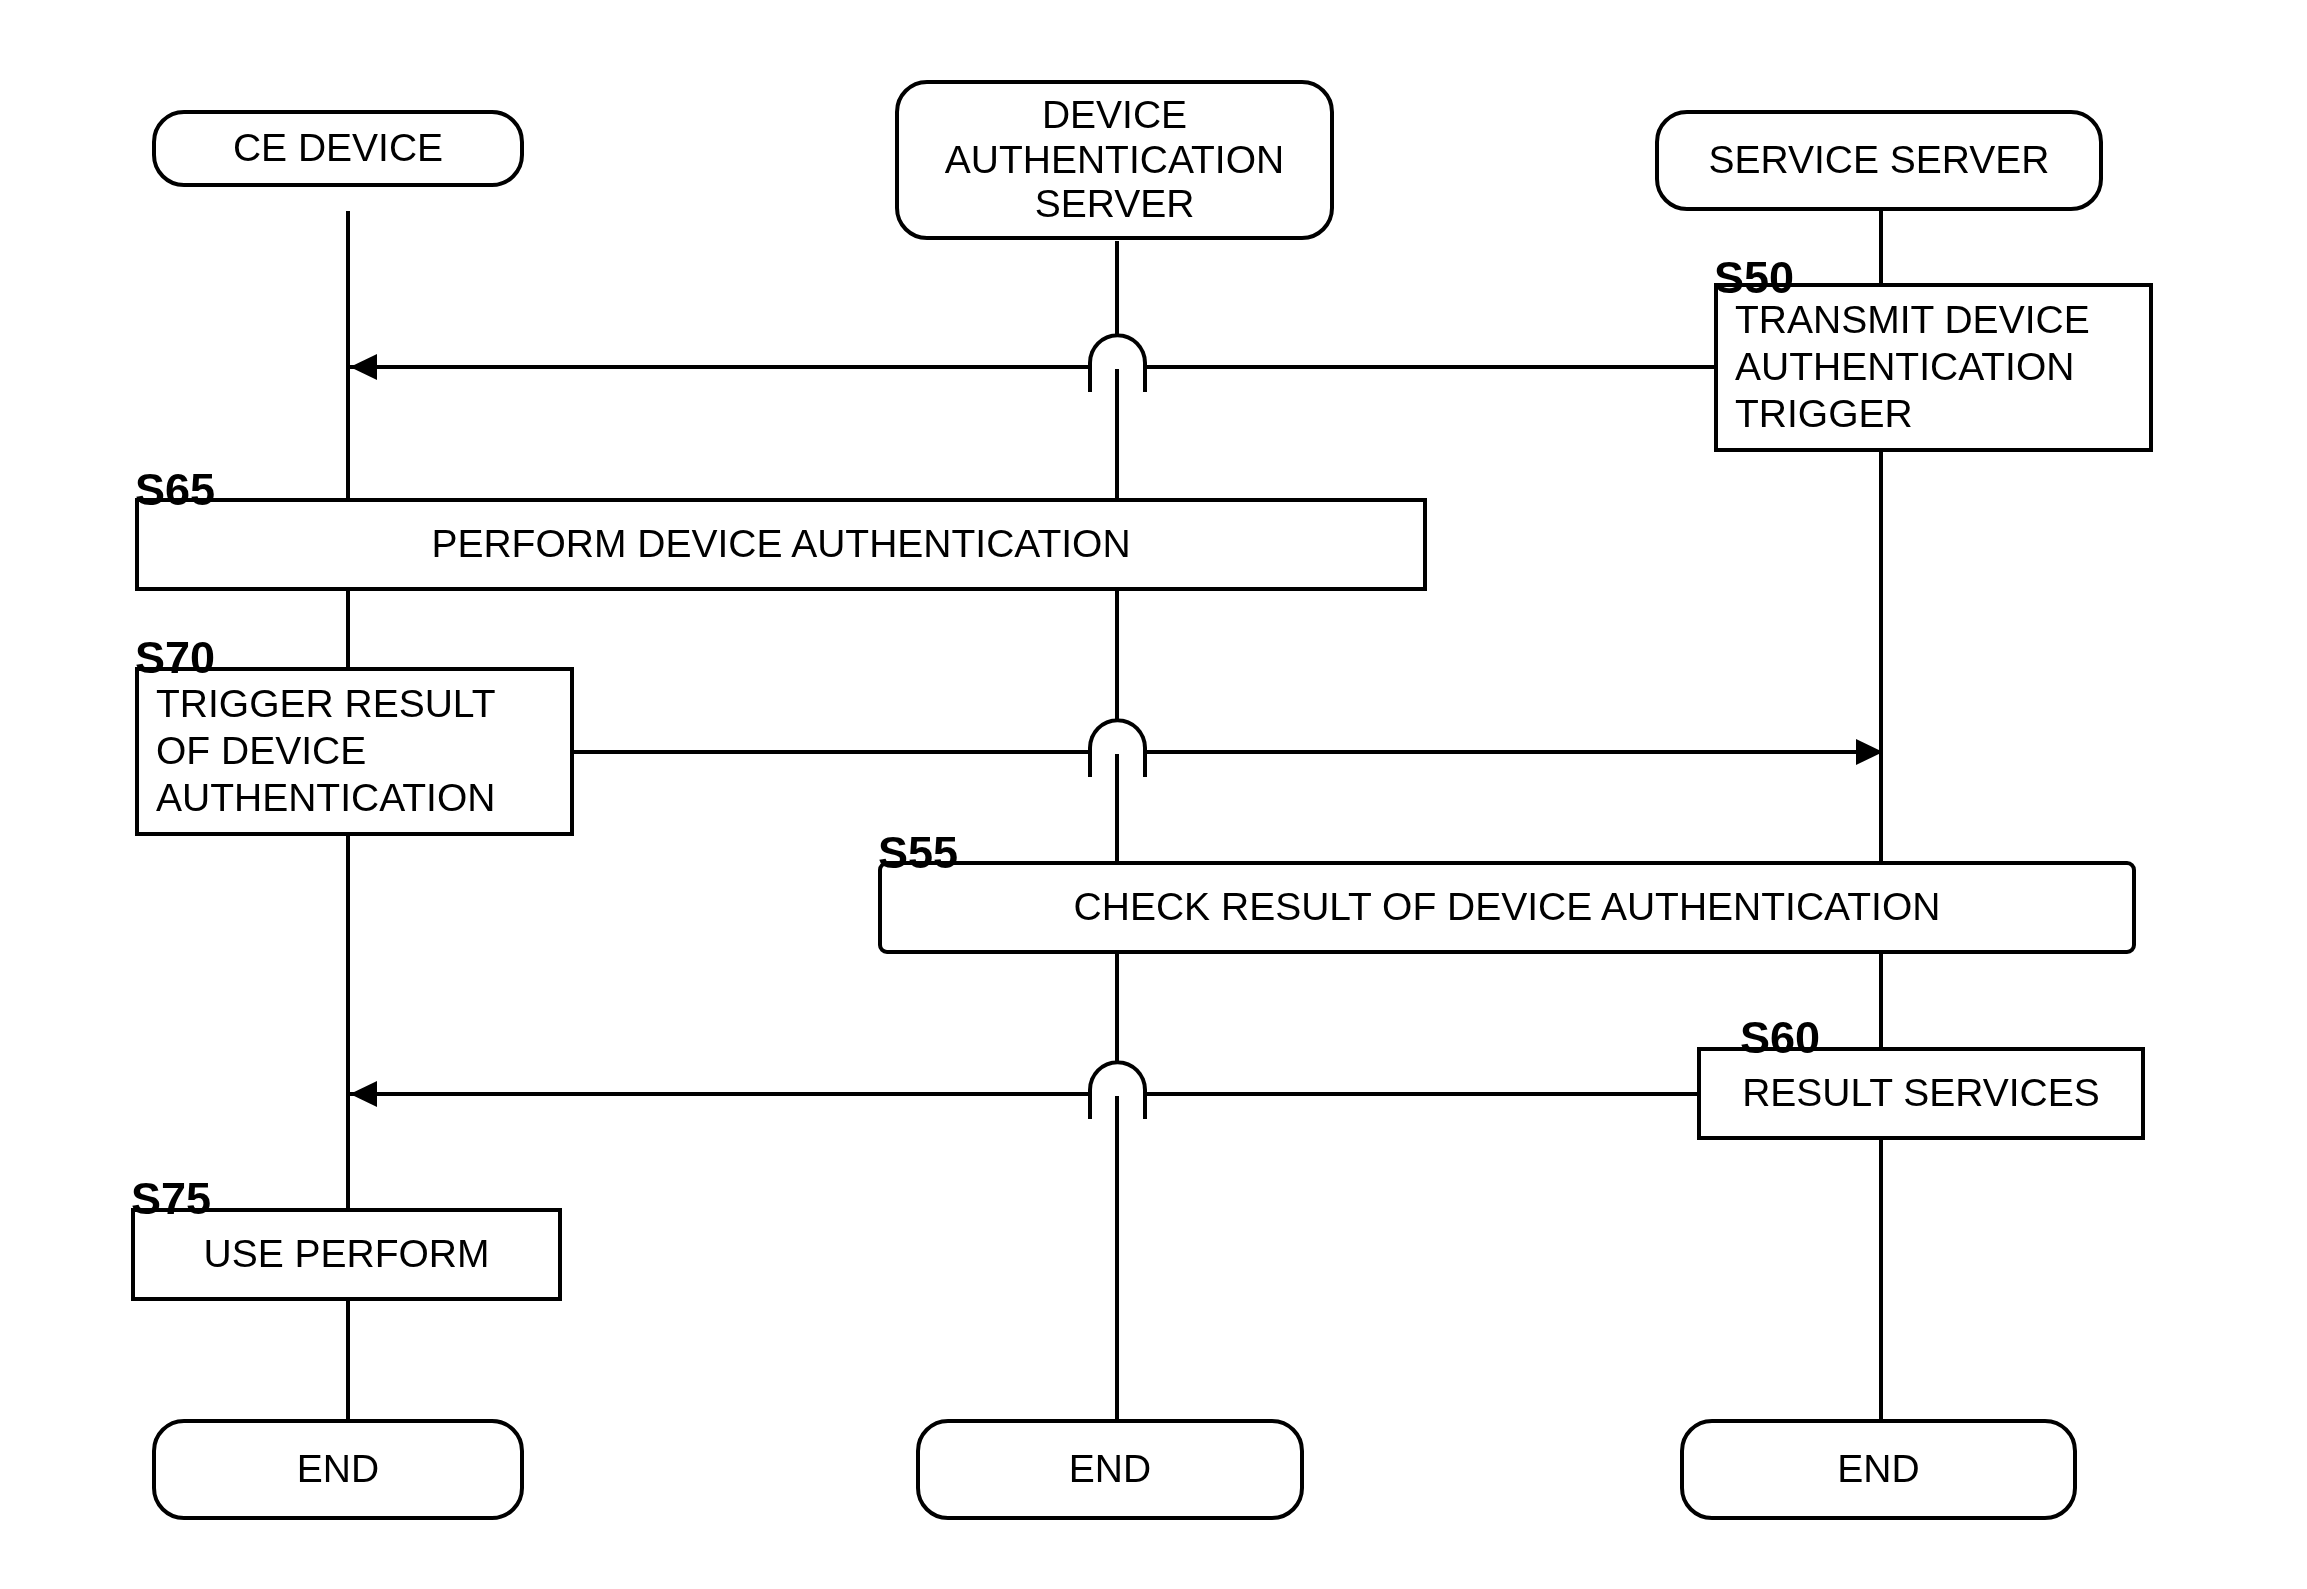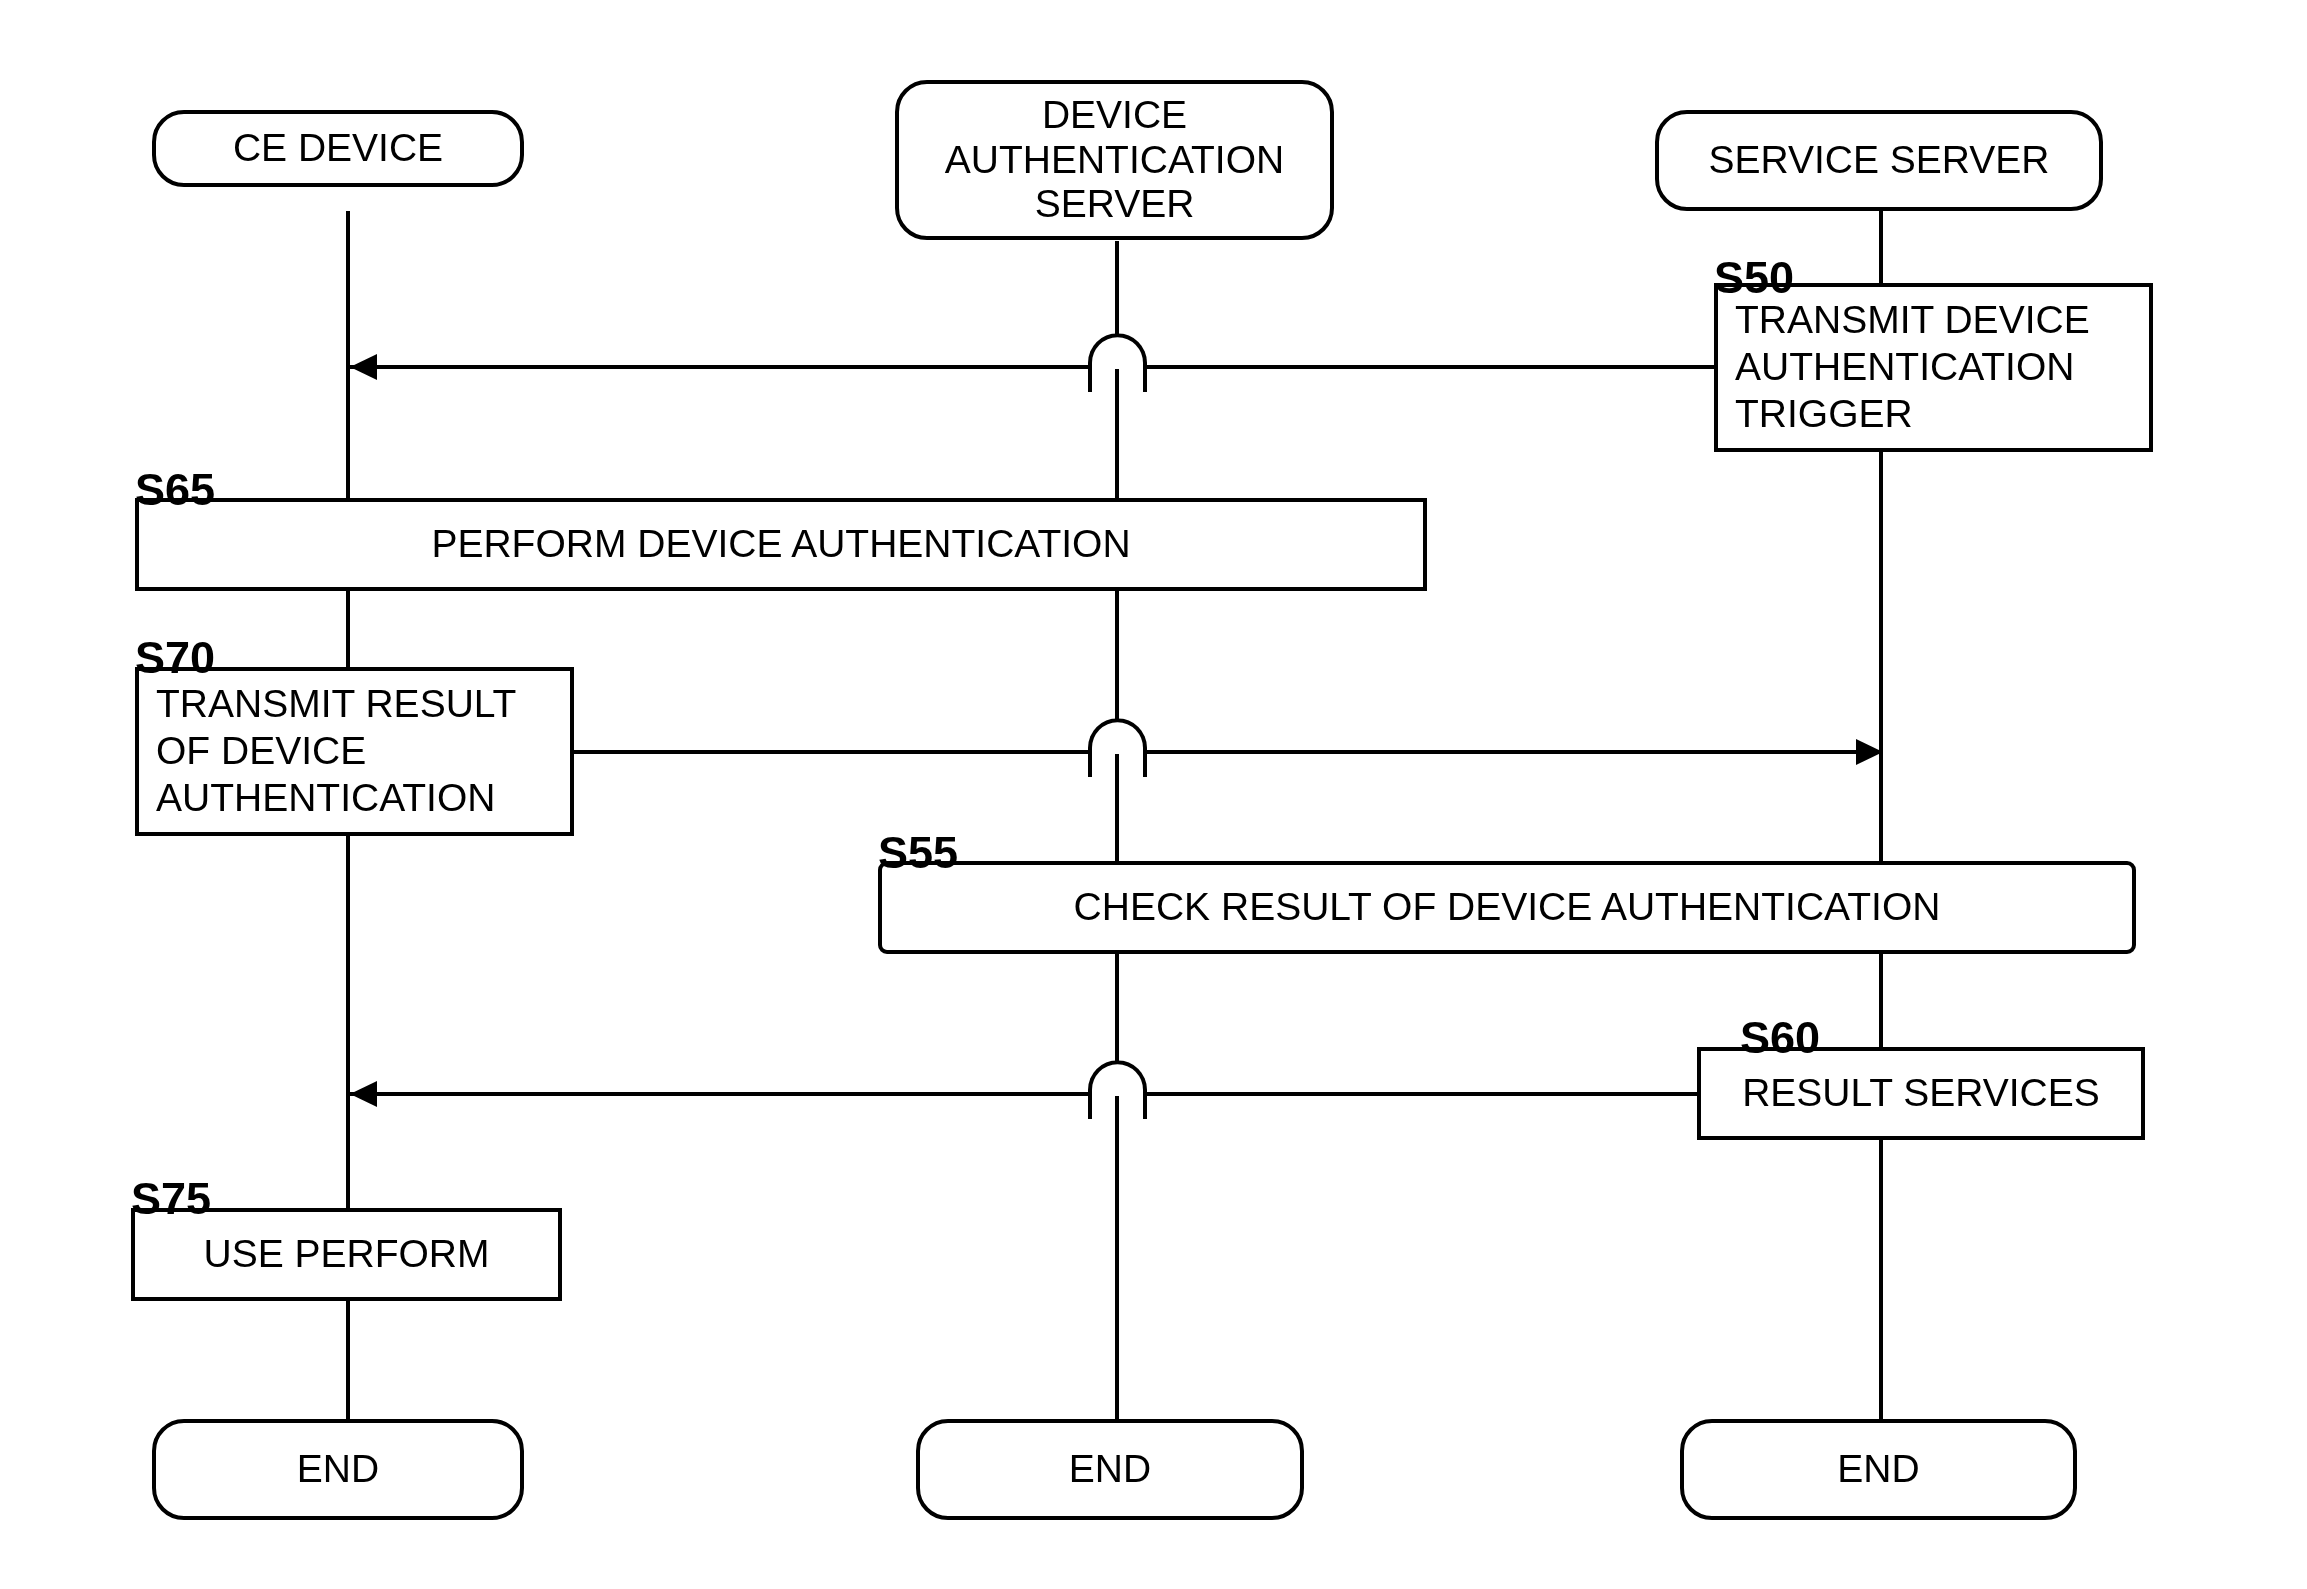--- a/index.html
+++ b/index.html
@@ -123,21 +123,21 @@
 TRIGGER</div>
 
   <div class="hline" style="left:350px; top:365px; width:1364px;"></div>
   <div class="hop" style="left:1088px; top:335px;"></div>
   <div class="arrowhead-left" style="left:350px; top:354px;"></div>
 
   <div class="label" style="left:135px; top:448px;">S65</div>
   <div class="box" style="left:135px; top:498px; width:1292px; height:93px;">PERFORM DEVICE AUTHENTICATION</div>
 
   <div class="label" style="left:135px; top:616px;">S70</div>
-  <div class="box left" style="left:135px; top:667px; width:439px; height:169px; white-space:pre-line;">TRANSMIT RESULT
+  <div class="box left" style="left:135px; top:667px; width:439px; height:169px; white-space:pre-line;">TRIGGER RESULT
 OF DEVICE
 AUTHENTICATION</div>
 
   <div class="hline" style="left:574px; top:750px; width:1307px;"></div>
   <div class="hop" style="left:1088px; top:720px;"></div>
   <div class="arrowhead-right" style="left:1856px; top:739px;"></div>
 
   <div class="label" style="left:878px; top:811px;">S55</div>
   <div class="box" style="left:878px; top:861px; width:1258px; height:93px;border-radius:9px;">CHECK RESULT OF DEVICE AUTHENTICATION</div>
 

